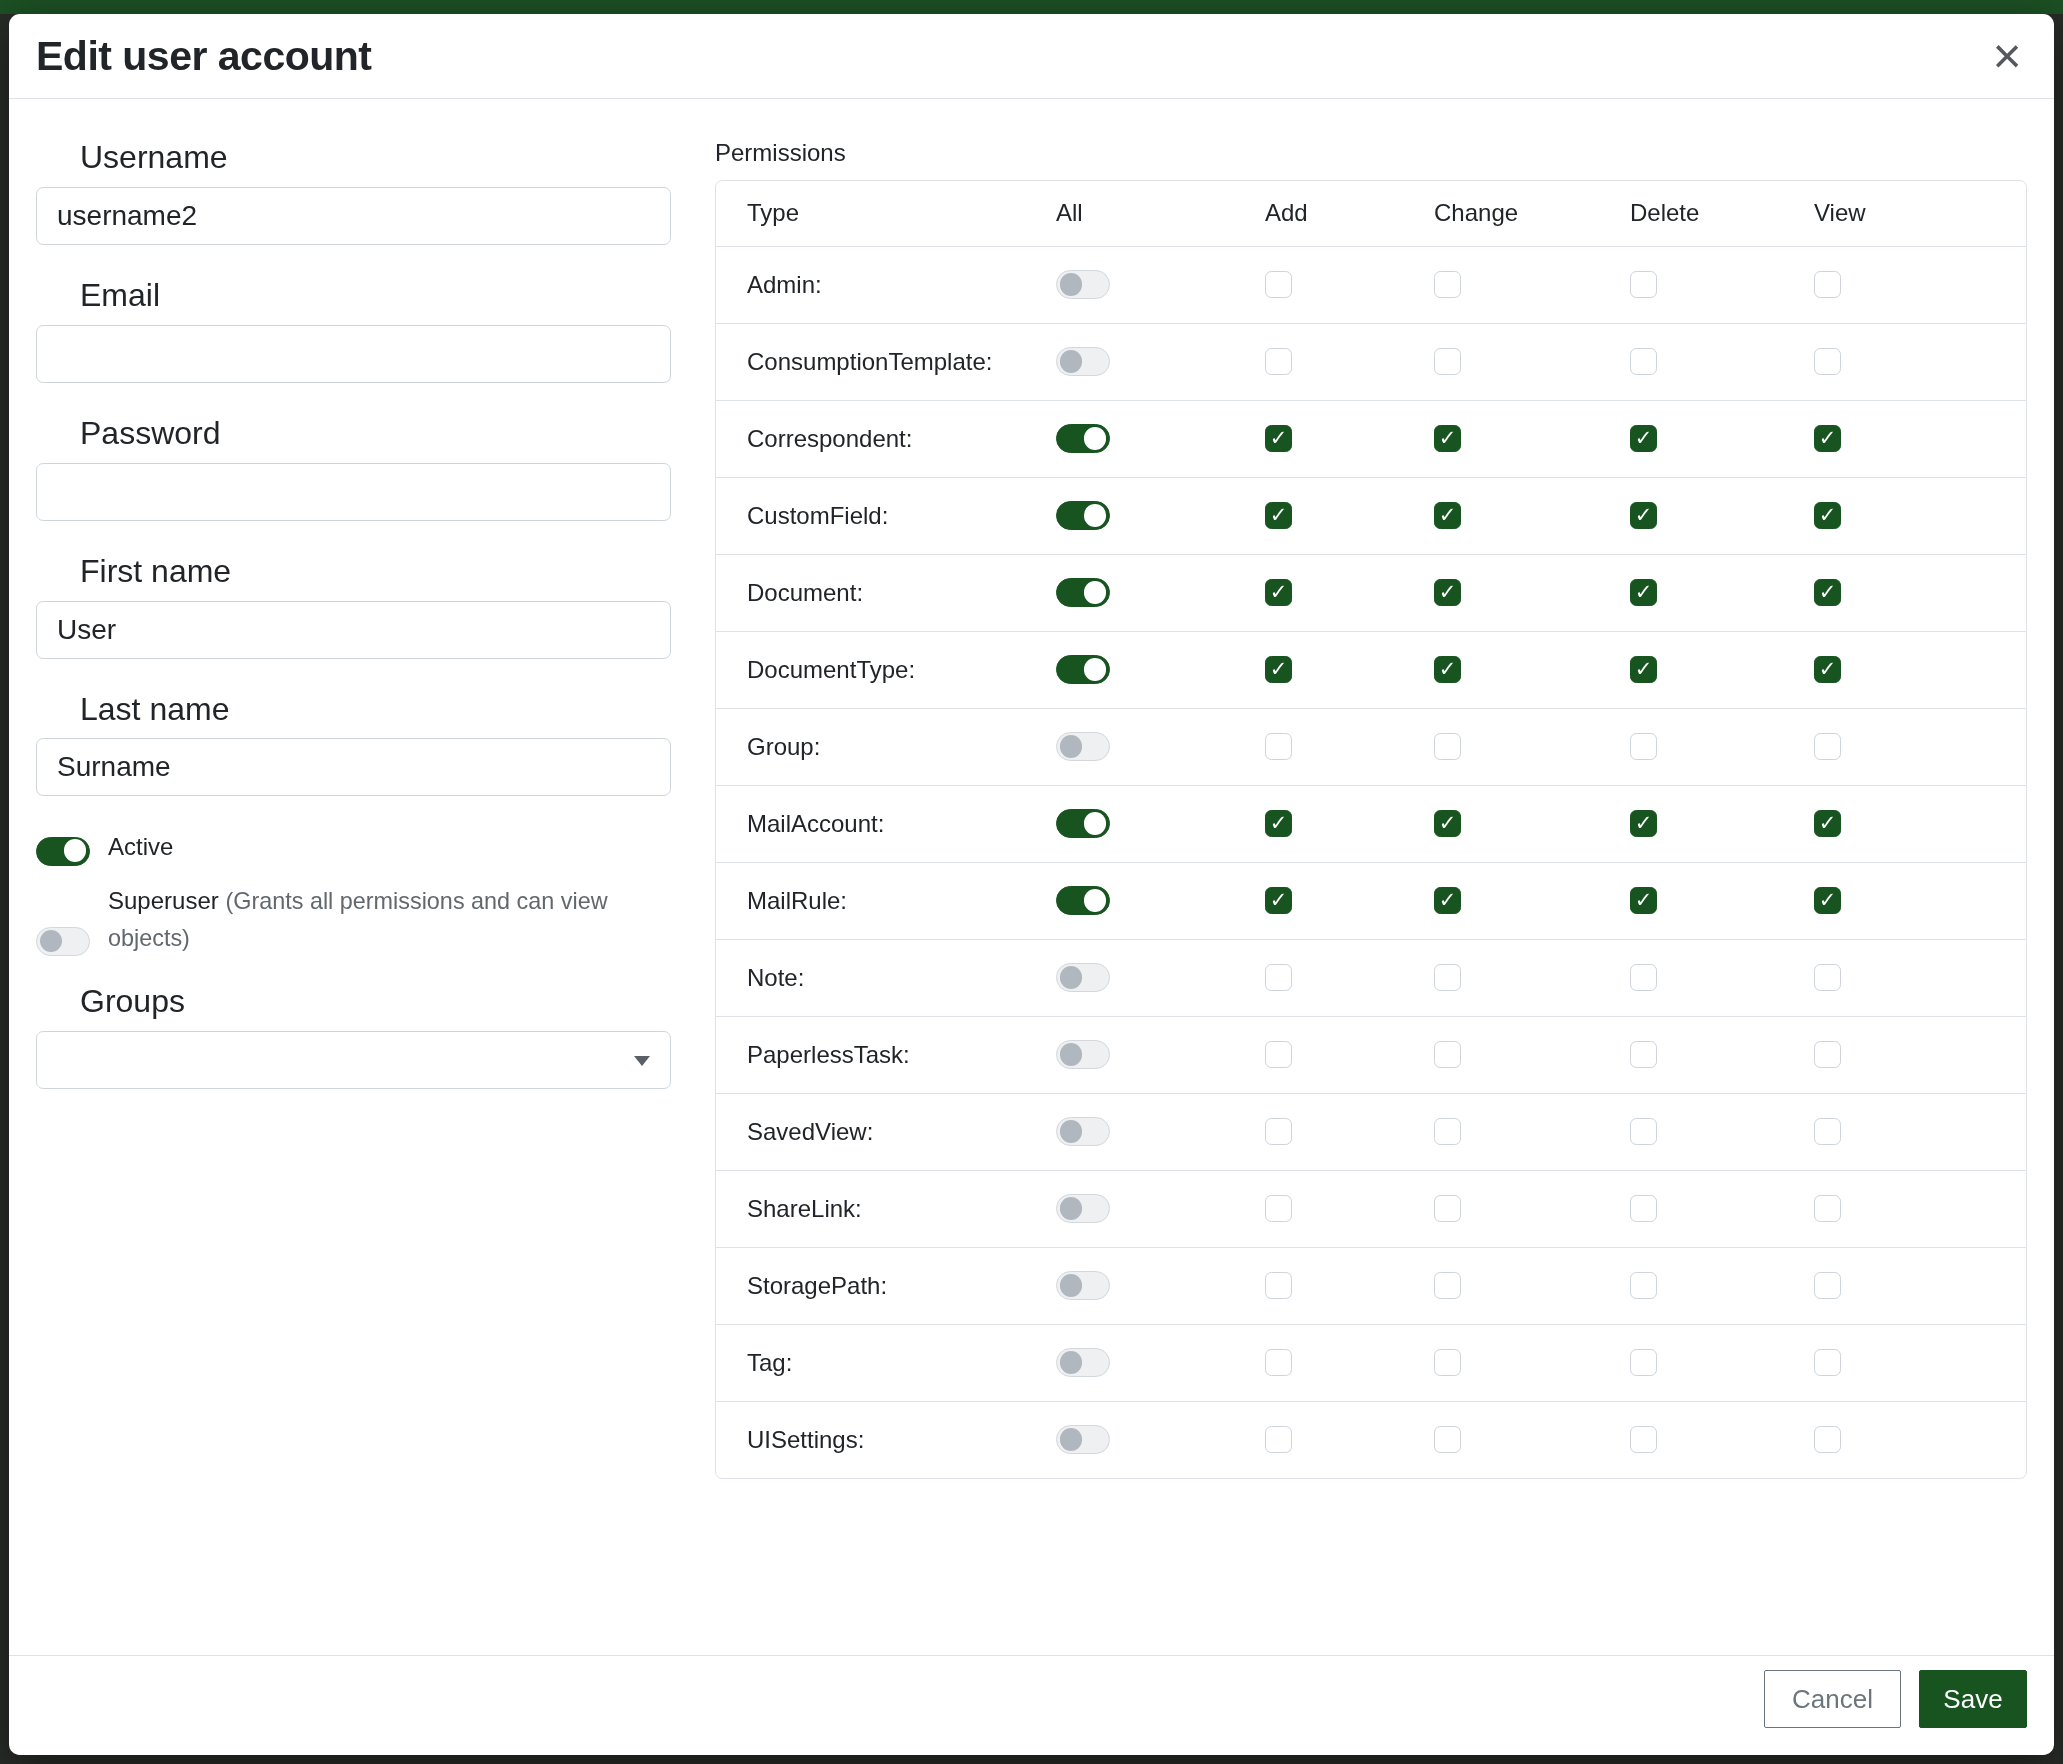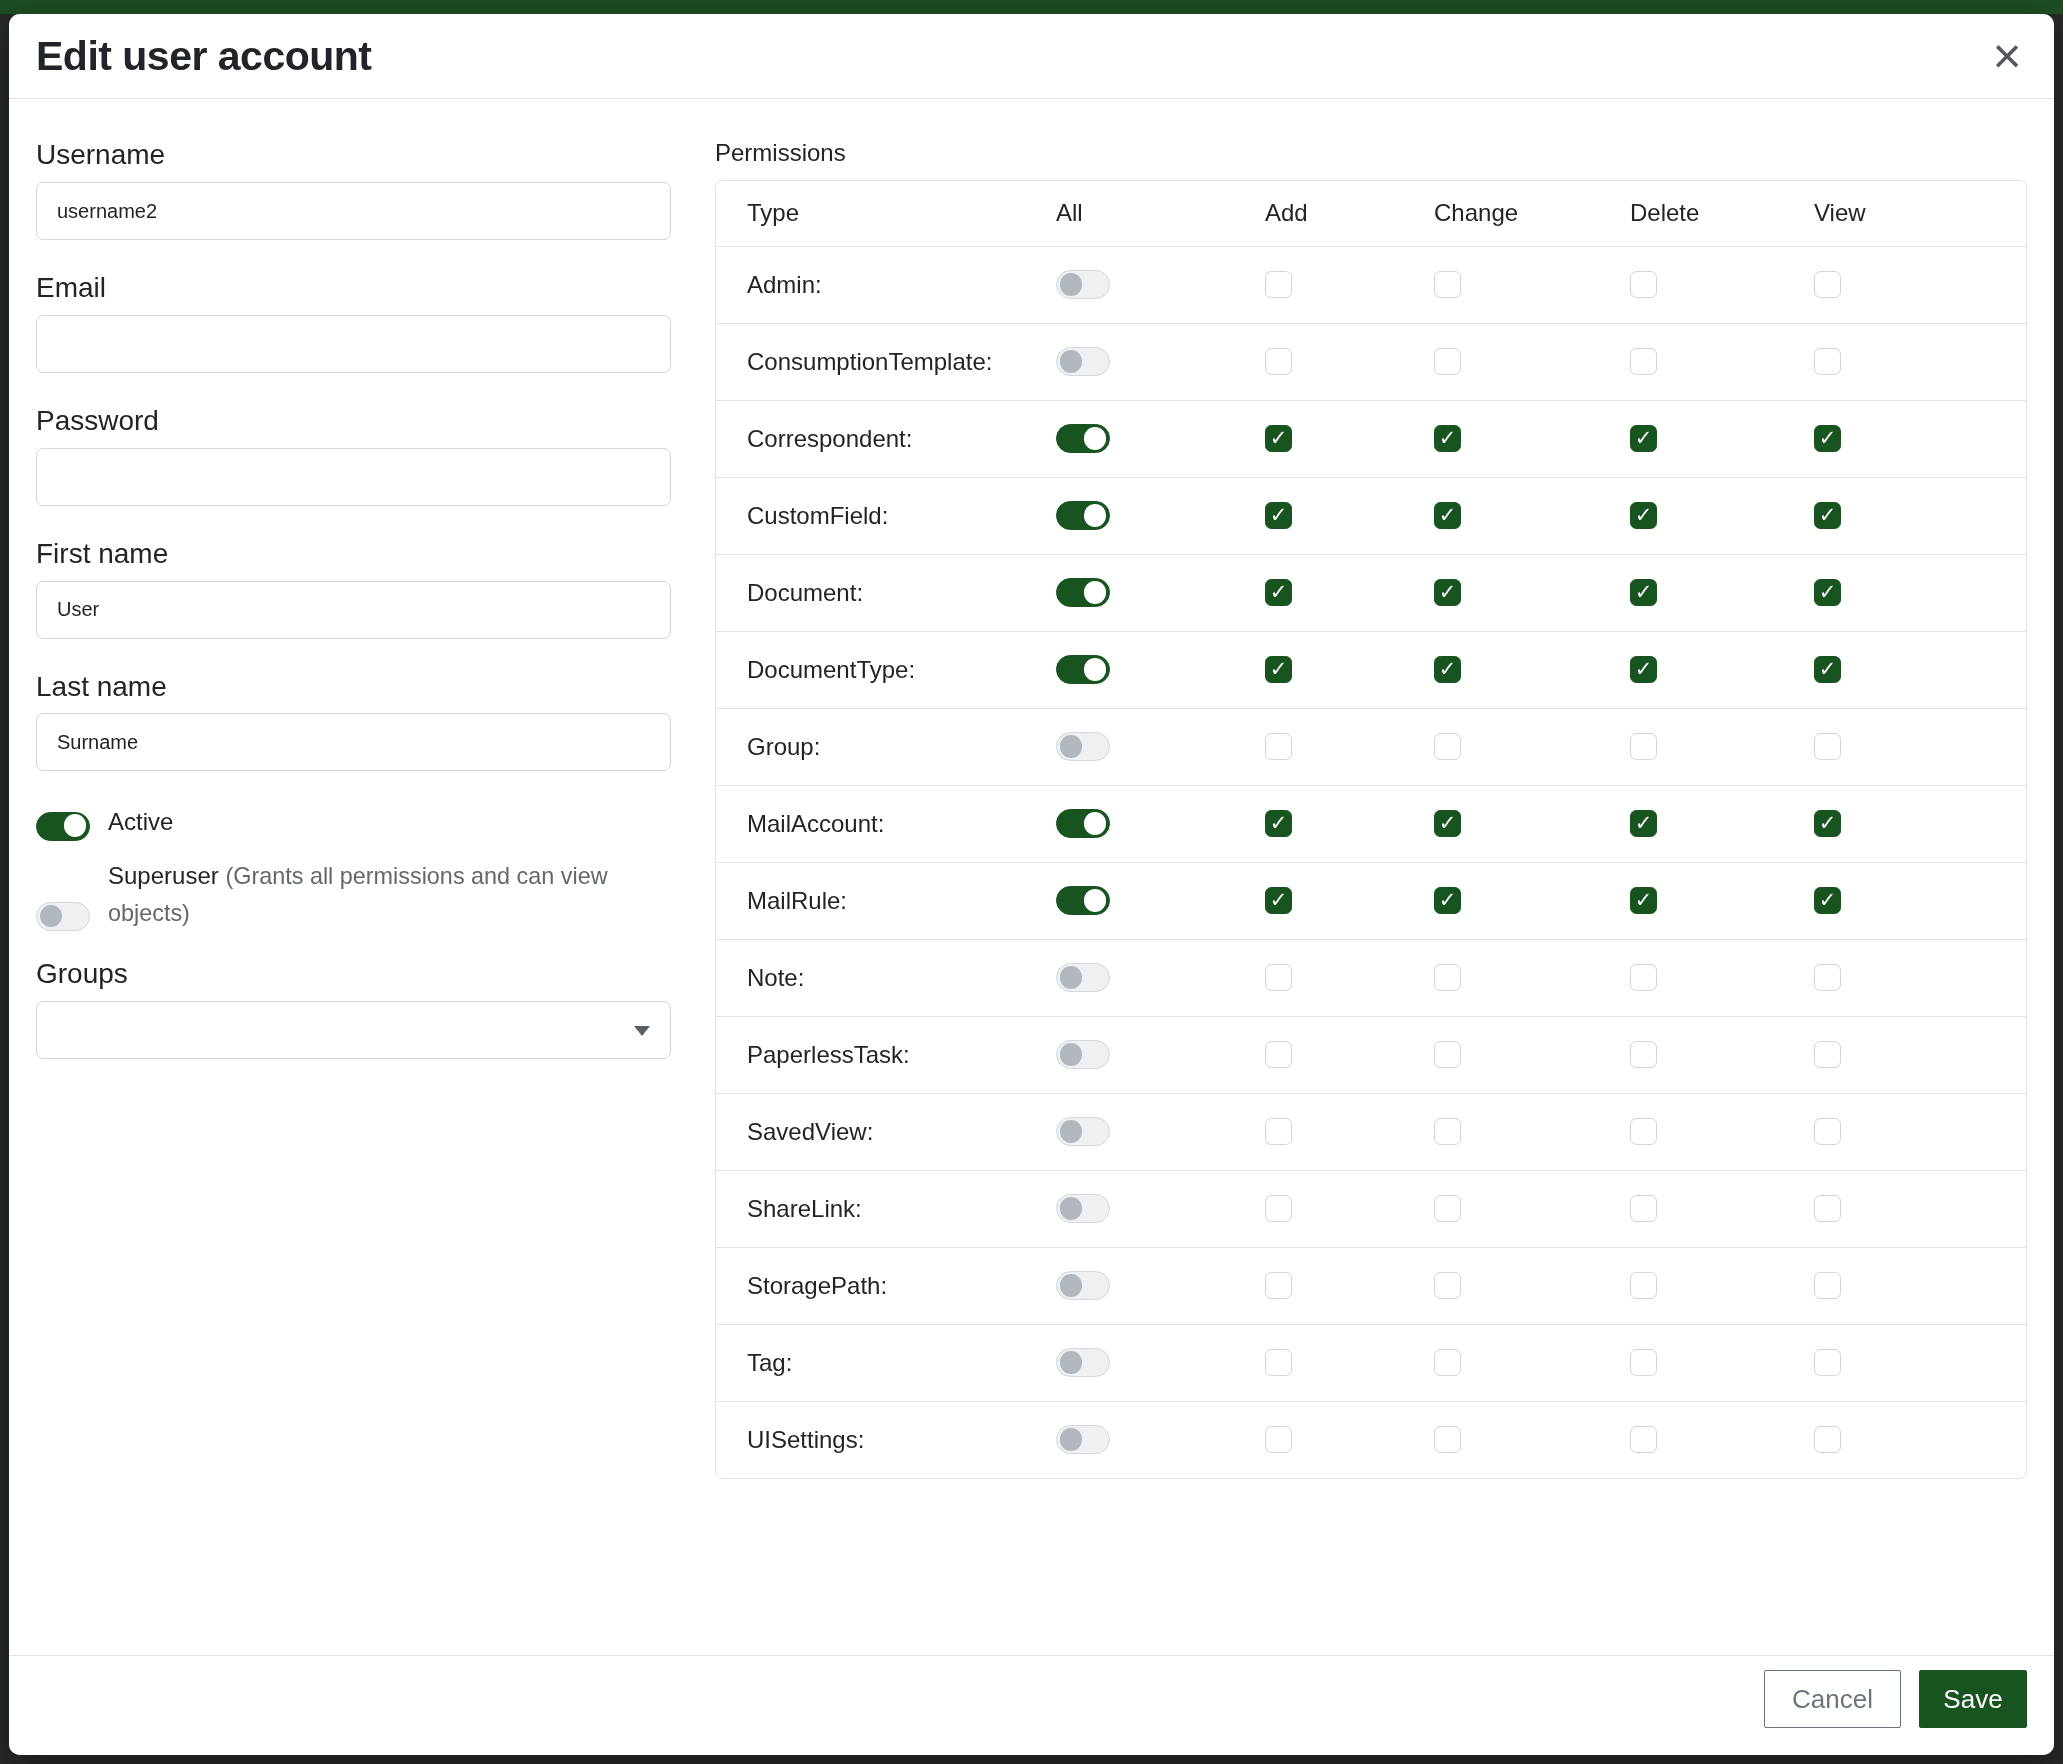--- a/index.html
+++ b/index.html
@@ -33,24 +33,24 @@
   .close-btn{
     background:none;border:none;cursor:pointer;
     font-size:50px;font-weight:300;line-height:1;color:#55595e;
     font-family:inherit;padding:0 5.4px;
   }
   .modal-body{flex:1;display:flex;padding:40px 27px 36px;overflow:hidden;}
   .left-col{width:635px;flex:none;}
   .right-col{flex:1;margin-left:44px;}
 
   .field-group{margin-bottom:32px;}
-  .field-label{display:block;font-size:28px;color:var(--text);margin-bottom:10.8px;}
+  .field-label{display:block;font-size:32px;color:var(--text);margin-bottom:10.8px;margin-left:44px;}
   .text-input{
     width:100%;height:58px;border:1.4px solid var(--input-border);border-radius:7.2px;
-    padding:2px 20px;font-size:20px;color:var(--text);font-family:inherit;outline:none;background:#fff;
+    padding:2px 20px;font-size:28px;color:var(--text);font-family:inherit;outline:none;background:#fff;
   }
 
   .switch{
     width:54px;height:29px;border-radius:14.4px;flex:none;position:relative;
     background:#eef0f2;border:1.4px solid #d3d8dc;cursor:pointer;
   }
   .switch .knob{
     position:absolute;top:1.8px;left:2.7px;width:22.5px;height:22.5px;border-radius:50%;
     background:#b0b7be;display:block;
   }

